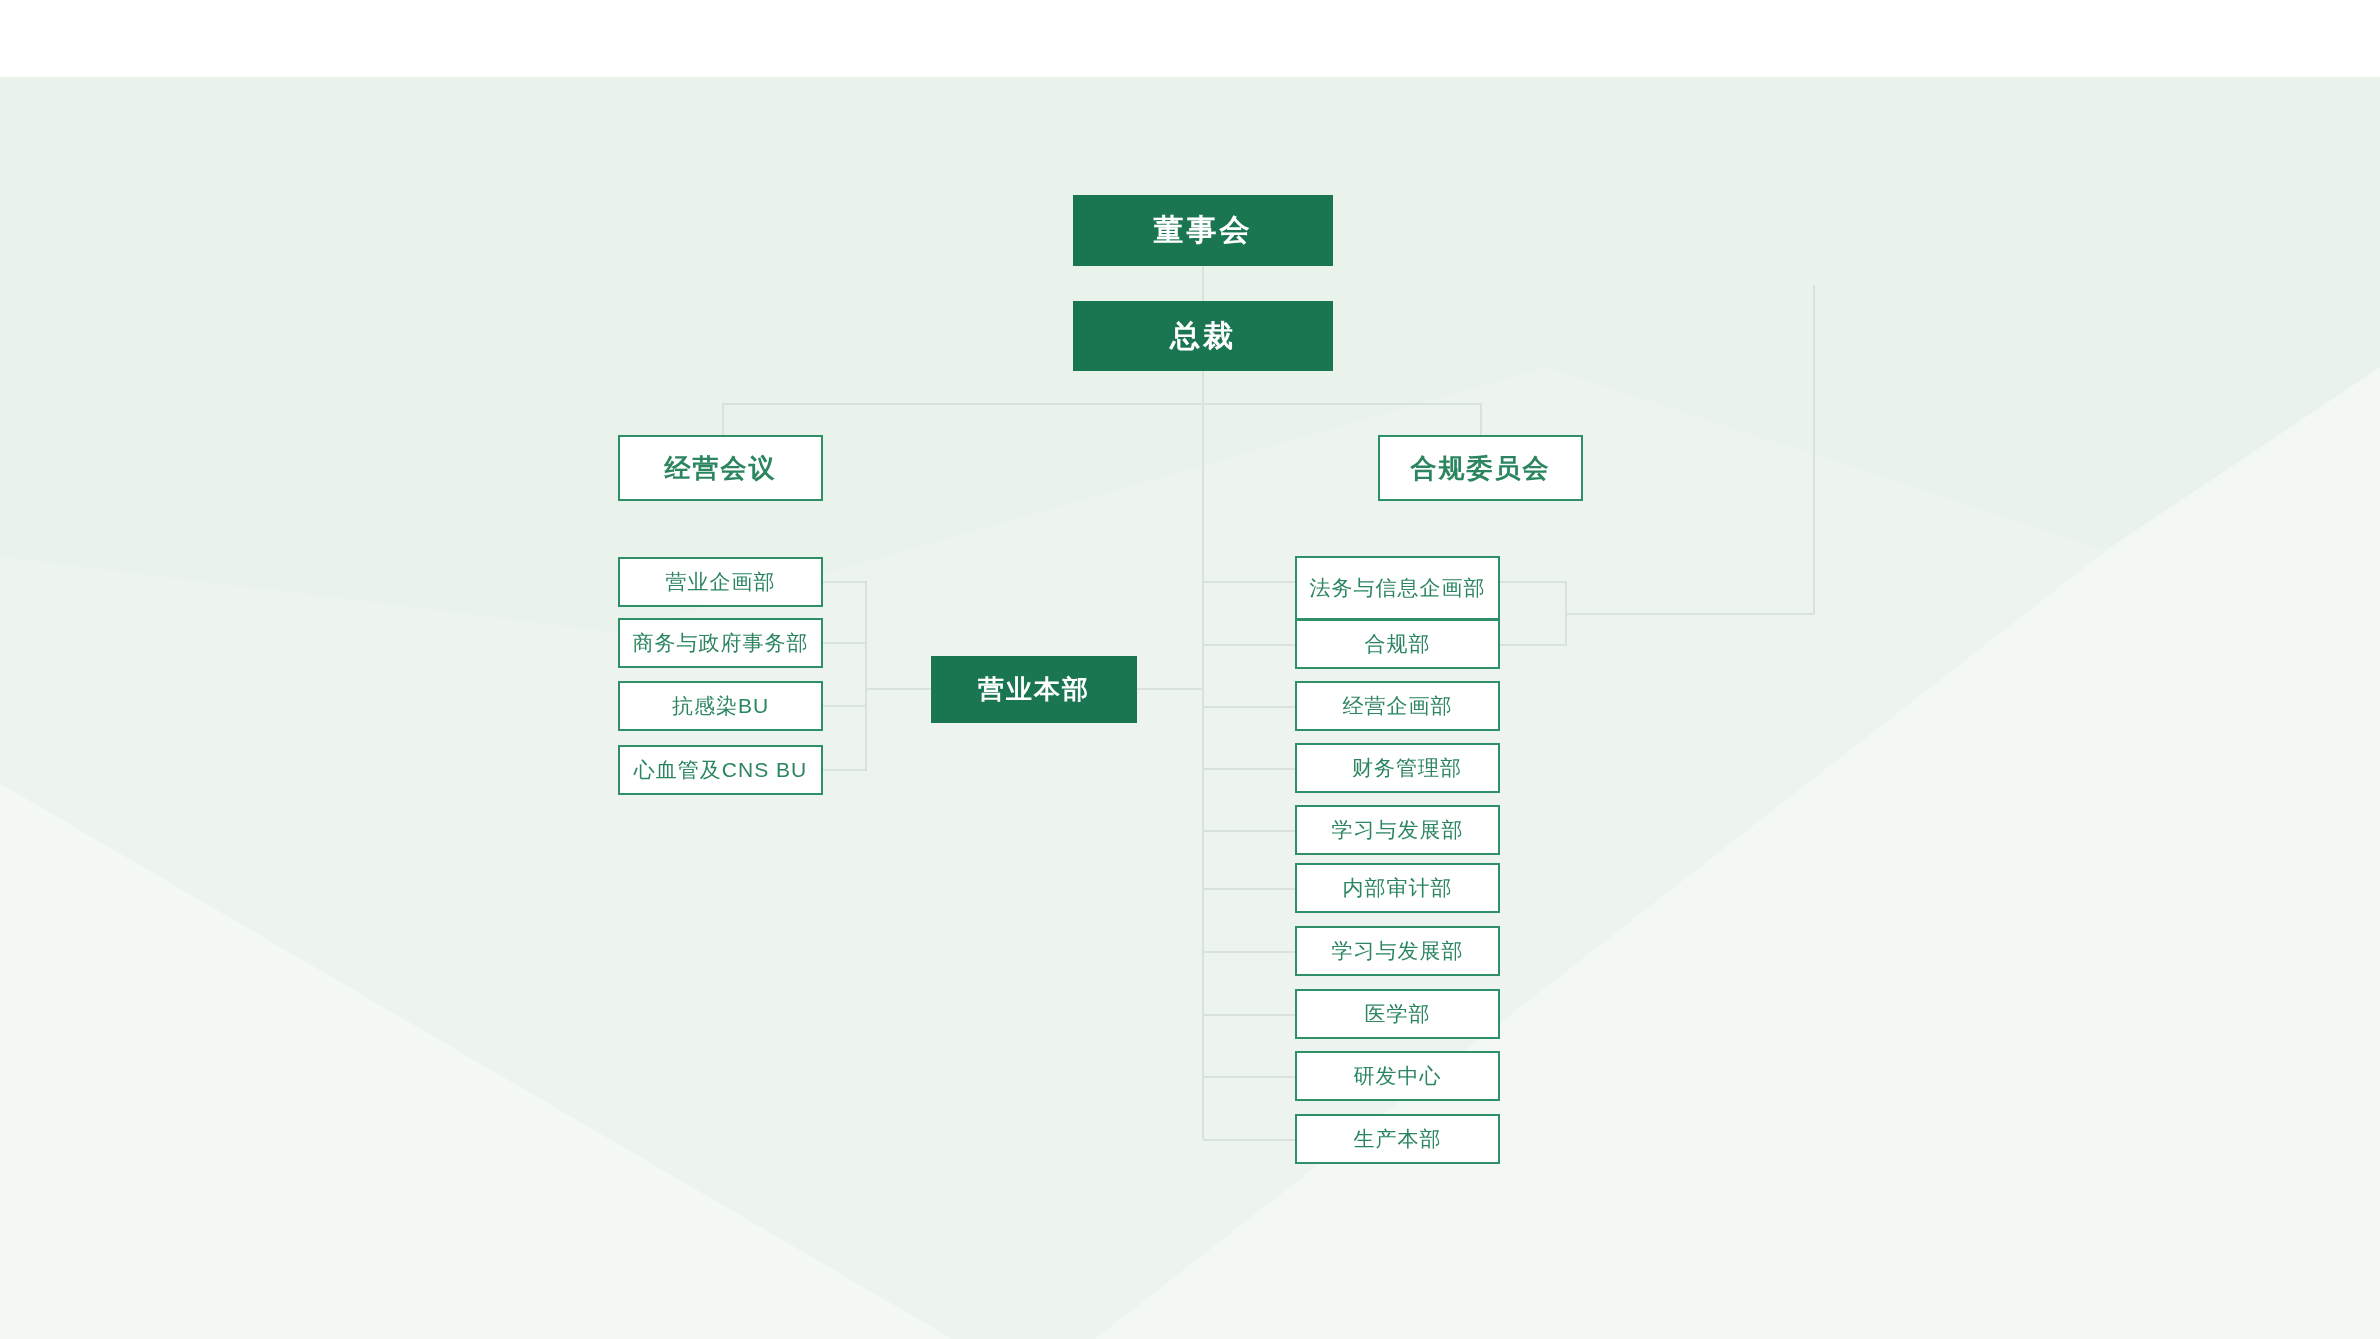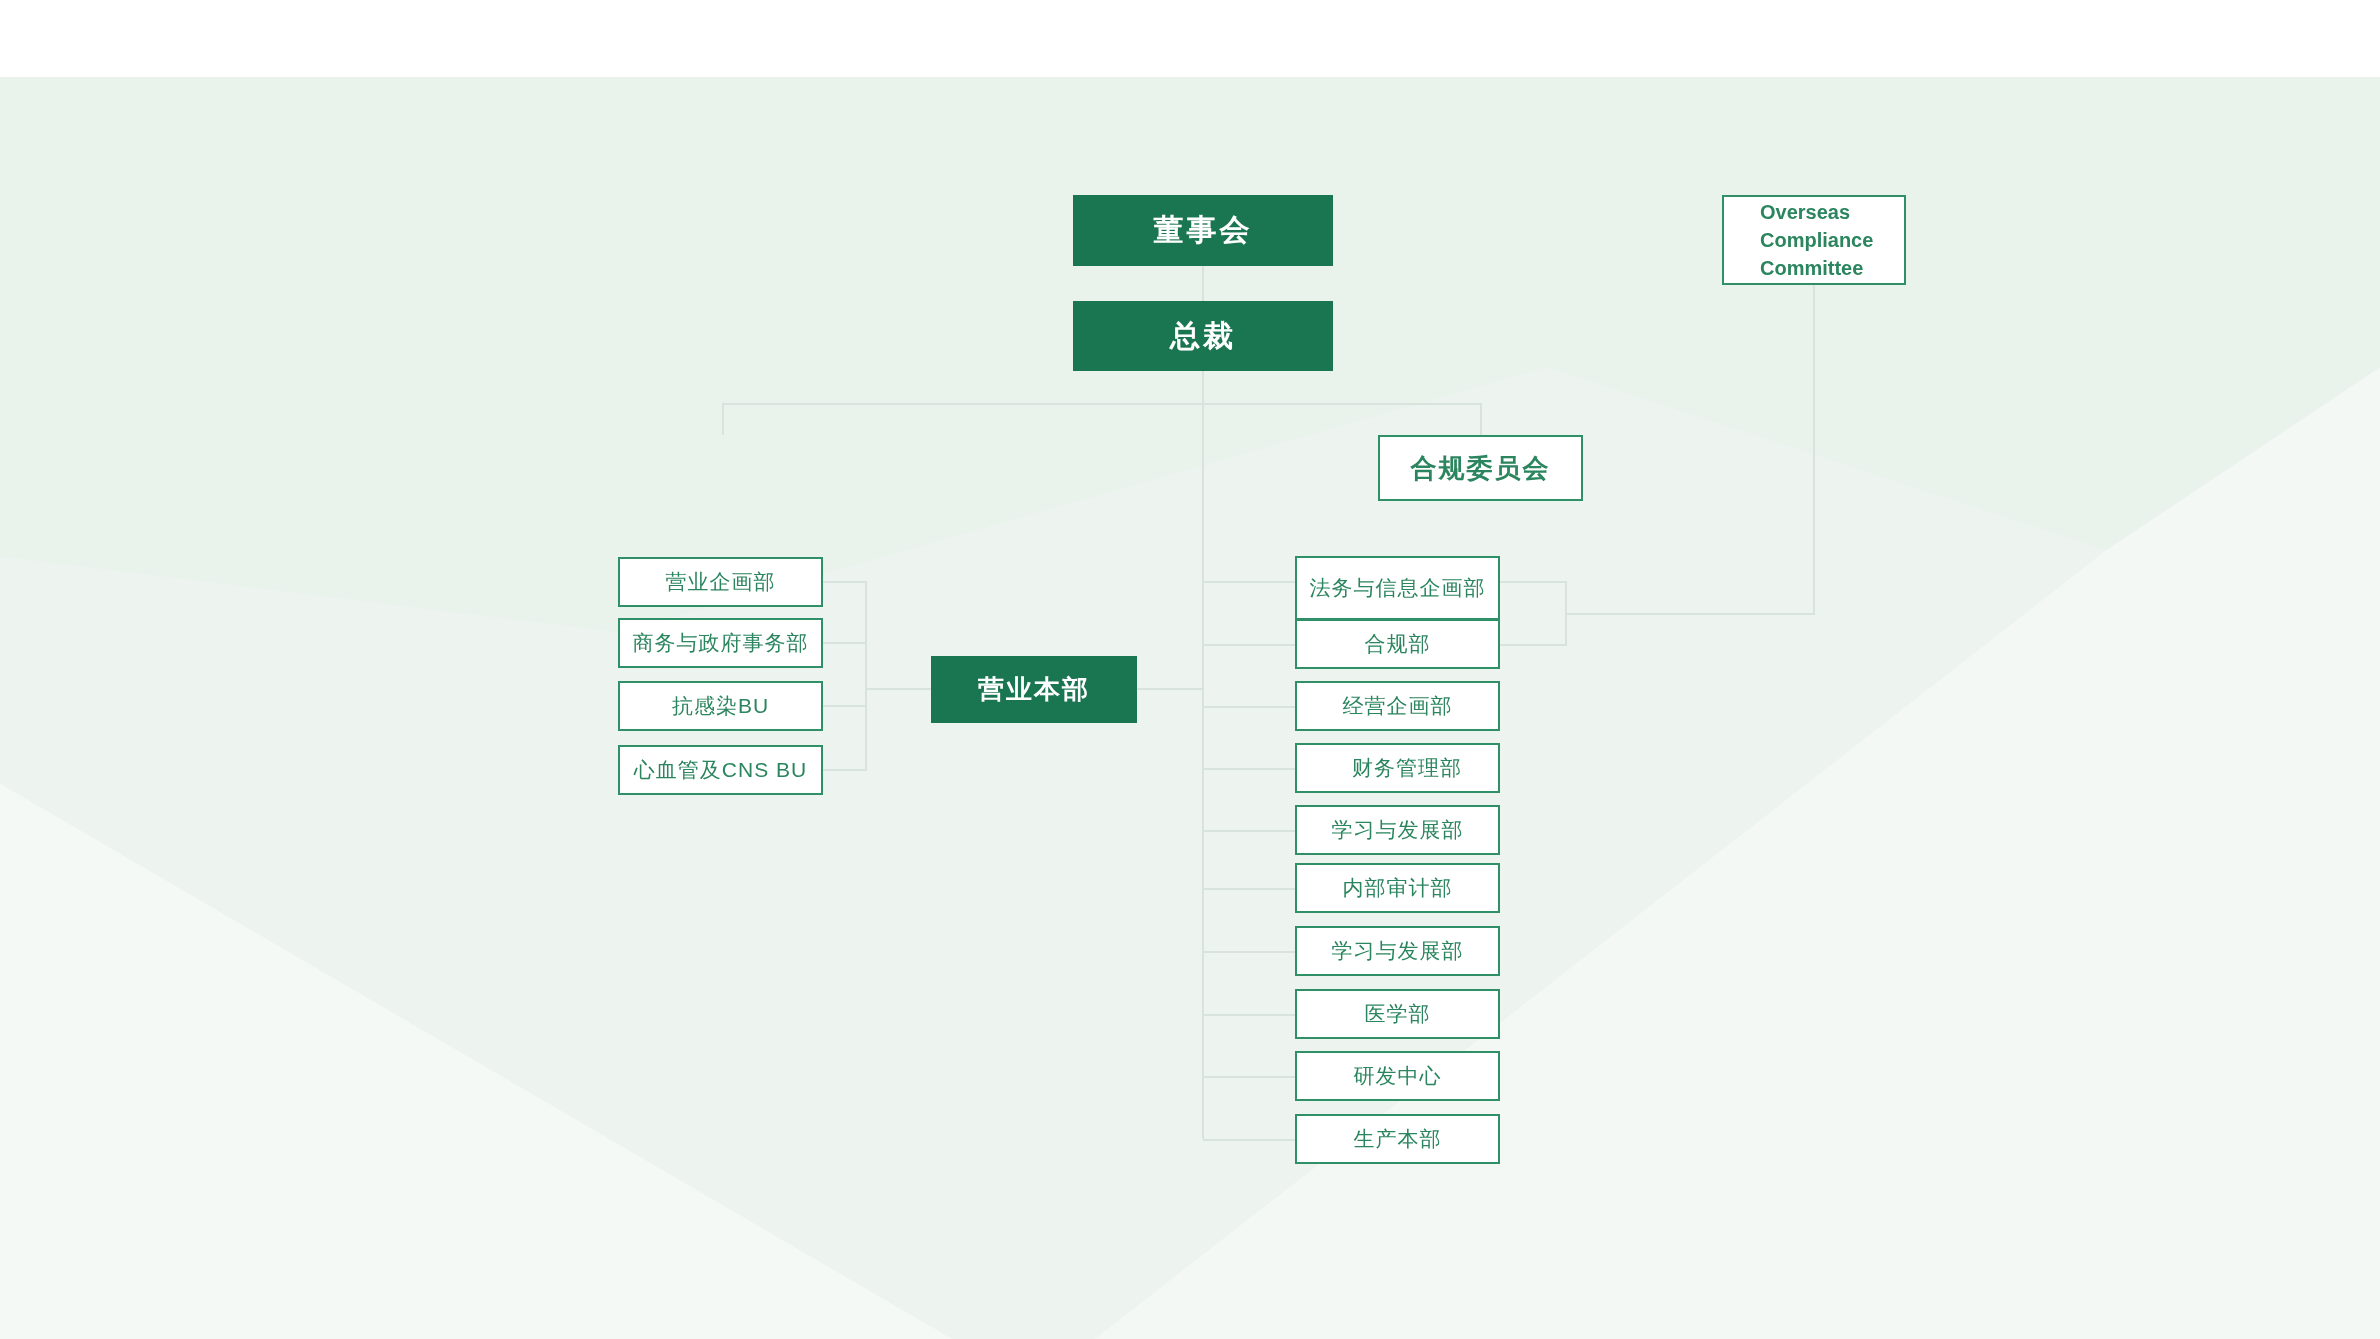--- a/index.html
+++ b/index.html
@@ -94,28 +94,22 @@
     <div class="line" style="left:1565px;top:613px;width:250px;height:2px;"></div>
 
     <div class="line" style="left:1565px;top:581px;width:2px;height:65px;"></div>
     <div class="line" style="left:1500px;top:581px;width:65px;height:2px;"></div>
     <div class="line" style="left:1500px;top:644px;width:65px;height:2px;"></div>
   </div>
 
   <div class="node filled lvl1" style="left:1073px;top:195px;width:260px;height:71px;">董事会</div>
   <div class="node filled lvl1" style="left:1073px;top:301px;width:260px;height:70px;">总裁</div>
 
-  <div class="node outline" id="node-overseas" style="left:1722px;top:195px;width:184px;height:90px;">
-    <span>
-      <span>Overseas</span>
-      <span>Compliance</span>
-      <span>Committee</span>
-    </span>
-  </div>
 
+  <div class="node outline lvl2" style="left:618px;top:435px;width:205px;height:66px;">经营会议</div>
   <div class="node outline lvl2" style="left:1378px;top:435px;width:205px;height:66px;">合规委员会</div>
 
   <div class="node filled lvl2" style="left:931px;top:656px;width:206px;height:67px;">营业本部</div>
 
   <div class="node outline dept" style="left:618px;top:557px;width:205px;height:50px;">营业企画部</div>
   <div class="node outline dept" style="left:618px;top:618px;width:205px;height:50px;">商务与政府事务部</div>
   <div class="node outline dept" style="left:618px;top:681px;width:205px;height:50px;">抗感染BU</div>
   <div class="node outline dept" style="left:618px;top:745px;width:205px;height:50px;">心血管及CNS BU</div>
 
   <div class="node outline dept" style="left:1295px;top:556px;width:205px;height:64px;">法务与信息企画部</div>

